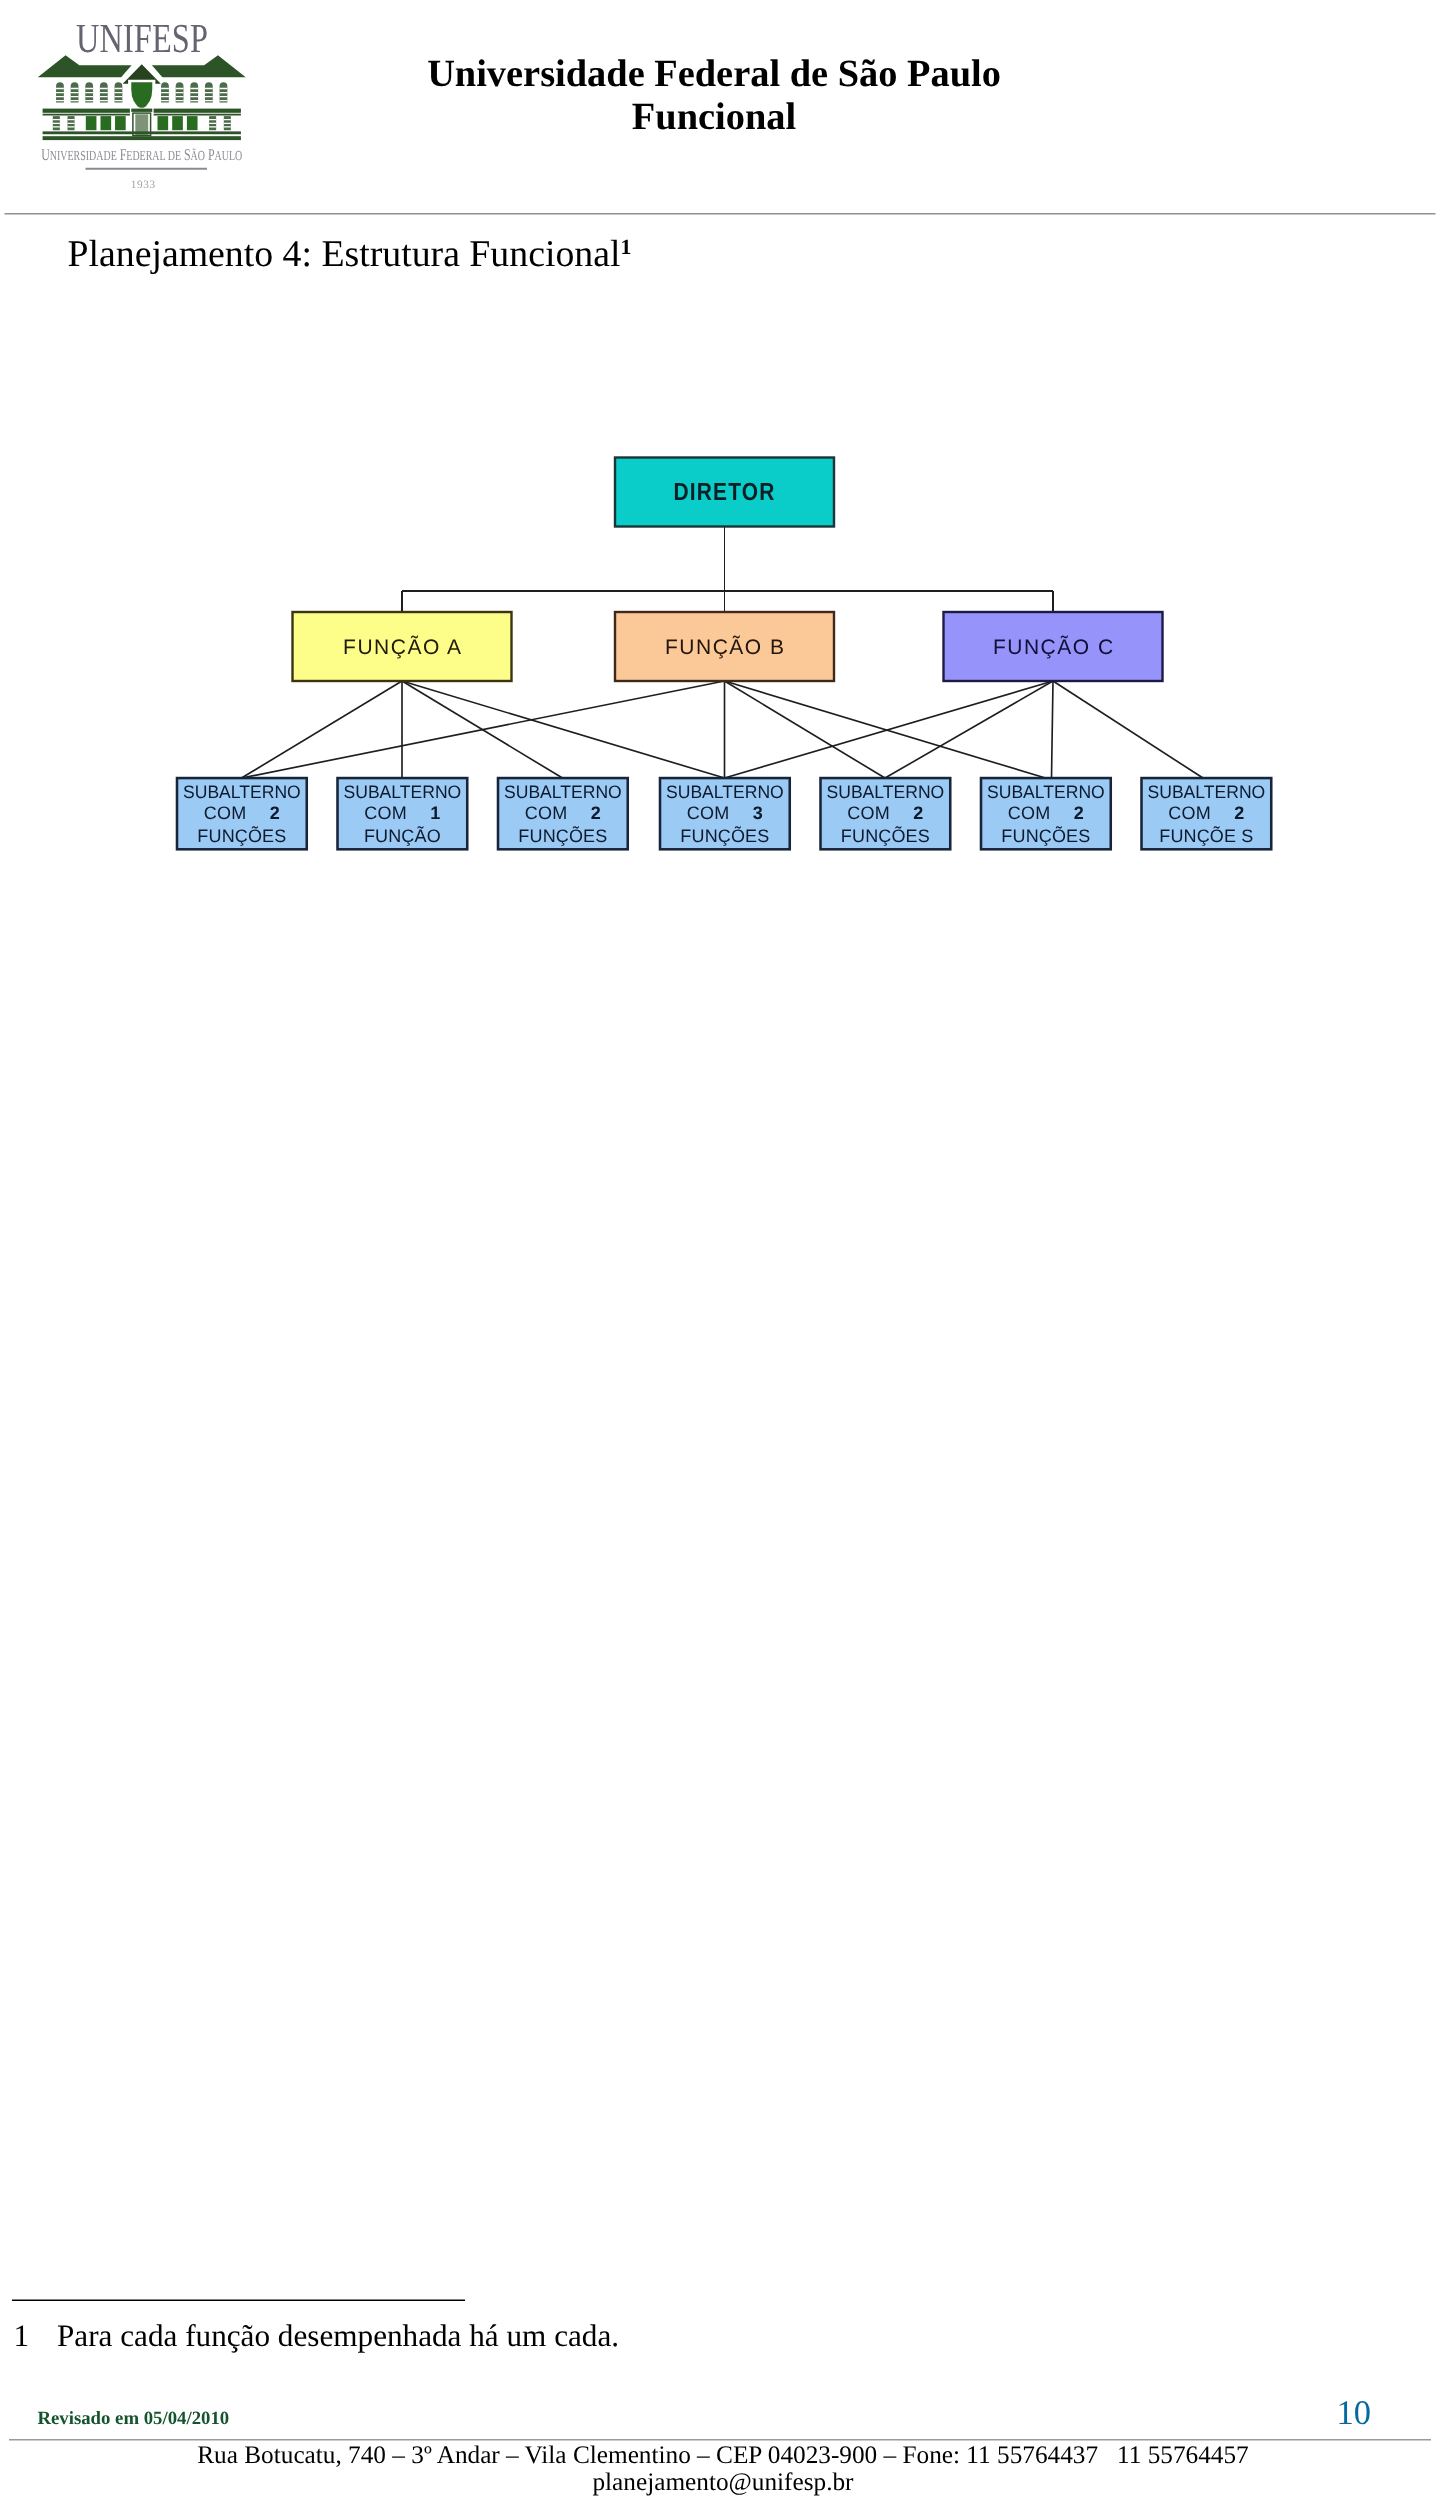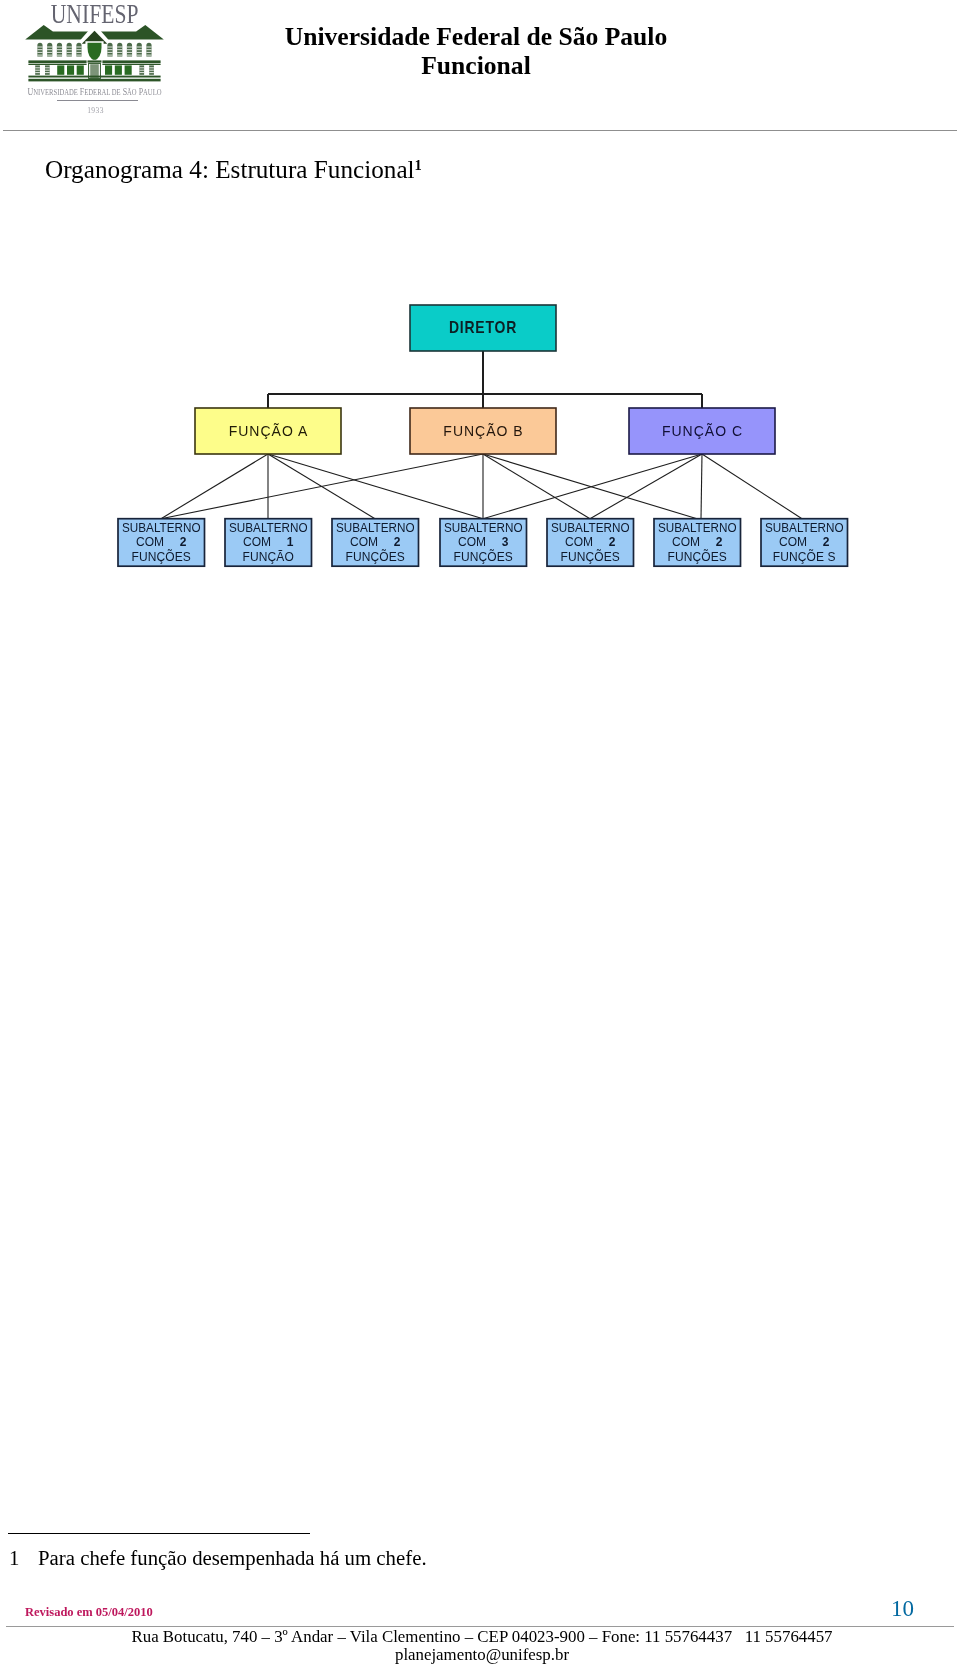--- a/index.html
+++ b/index.html
@@ -5,37 +5,37 @@
 <style>
   html,body{margin:0;padding:0;}
   body{
     width:960px;height:1667px;background:#ffffff;
     font-family:"Liberation Serif", serif;
     position:relative;overflow:hidden;
     -webkit-font-smoothing:antialiased;
   }
   .page{position:absolute;left:0;top:0;width:960px;height:1667px;}
   
-  #header{position:absolute;left:0;top:4px;width:928px;height:127px;border-radius:29px;}
+  #header{position:absolute;left:0;top:16px;width:928px;height:127px;border-radius:29px;}
   #logo{position:absolute;left:0px;top:-3px;width:180px;height:130px;}
   #header-text{position:absolute;left:246px;top:18px;width:460px;text-align:center;
      font-family:"Liberation Serif",serif;font-weight:bold;font-size:25.6px;line-height:29.3px;color:#000;}
   #header-rule{position:absolute;left:3px;top:126px;width:954px;height:0;border-top:1.3px solid #8f8f8f;}
   
   #doc-title{position:absolute;left:45px;top:156px;font-size:25.2px;color:#000;white-space:nowrap;}
   #doc-title b{font-weight:normal;}
   #doc-title sup{font-size:14.5px;vertical-align:super;font-weight:bold;position:relative;top:1px;}
   
   #chart{position:absolute;left:0;top:0;width:960px;height:1667px;}
   
   #fn-rule{position:absolute;left:8px;top:1533px;width:302px;height:0;border-top:1.7px solid #000;}
   #footnote{position:absolute;left:9px;top:1546px;font-size:20.8px;color:#000;}
   #footnote .num{display:inline-block;width:29px;}
   
-  #revisado{position:absolute;left:25px;top:1605px;font-size:12.5px;font-weight:bold;color:#be185d;}
+  #revisado{position:absolute;left:25px;top:1605px;font-size:12.5px;font-weight:bold;color:#14532d;}
   #pageno{position:absolute;left:891px;top:1596px;font-size:23px;color:#0369a1;}
   #footer-rule{position:absolute;left:6px;top:1626px;width:948px;height:0;border-top:1.2px solid #9a9a9a;}
   #footer-text{position:absolute;left:0;top:1628px;width:964px;text-align:center;font-size:16.85px;color:#000;line-height:17.8px;}
 </style>
 </head>
 <body>
 
 <div class="page">
 
   <div id="header">
@@ -106,21 +106,21 @@
       <line x1="57" y1="99.5" x2="138" y2="99.5" stroke="#8a8a92" stroke-width="1.2"></line>
       <text x="95.5" y="112" text-anchor="middle" font-family="'Liberation Serif',serif" font-size="7.5" fill="#a0a0a8" letter-spacing="0.4">1933</text>
     </svg>
     <div id="header-text">
       <div>Universidade Federal de São Paulo</div>
       <div>Funcional</div>
     </div>
     <div id="header-rule"></div>
   </div>
 
-  <div id="doc-title"><span>Organograma 4: </span><b>Estrutura Funcional</b><sup>1</sup></div>
+  <div id="doc-title"><span>Planejamento 4: </span><b>Estrutura Funcional</b><sup>1</sup></div>
 
   <svg id="chart" viewBox="0 0 960 1667" xmlns="http://www.w3.org/2000/svg">
     <g id="chart-connectors">
         <path d="M483 351 V394" stroke="#1e1e1e" stroke-width="1.3" fill="none" shape-rendering="crispEdges"></path>
         <path d="M268 394 H702" stroke="#1e1e1e" stroke-width="1.3" fill="none" shape-rendering="crispEdges"></path>
         <path d="M268 394 V408" stroke="#1e1e1e" stroke-width="1.3" fill="none" shape-rendering="crispEdges"></path>
         <path d="M483 394 V408" stroke="#1e1e1e" stroke-width="1.3" fill="none" shape-rendering="crispEdges"></path>
         <path d="M702 394 V408" stroke="#1e1e1e" stroke-width="1.3" fill="none" shape-rendering="crispEdges"></path>
         <line x1="268" y1="454" x2="161" y2="518.7" stroke="#1e1e1e" stroke-width="1.1"></line>
         <line x1="268" y1="454" x2="268" y2="518.7" stroke="#1e1e1e" stroke-width="1.1"></line>
@@ -190,21 +190,21 @@
         </g>
         <g>
           <rect x="761" y="518.7" width="86.5" height="47.5" fill="#9bcaf5" stroke="#18243a" stroke-width="1.7"></rect>
           <text x="804.25" y="531.8000000000001" text-anchor="middle" fill="#0e1a2e" font-family="'Liberation Sans',sans-serif" font-size="12" textLength="78.5" lengthAdjust="spacingAndGlyphs">SUBALTERNO</text>
           <text x="804.25" y="546" text-anchor="middle" fill="#0e1a2e" font-family="'Liberation Sans',sans-serif" font-size="12" letter-spacing="0.1">COM<tspan font-weight="bold">   2</tspan></text>
           <text x="804.25" y="561.3000000000001" text-anchor="middle" fill="#0e1a2e" font-family="'Liberation Sans',sans-serif" font-size="12" letter-spacing="0.1">FUNÇÕE S</text>
         </g>
       </g>
   </svg>
   <div id="fn-rule"></div>
-  <div id="footnote"><span class="num">1</span><span>Para chefe função desempenhada há um chefe.</span></div>
+  <div id="footnote"><span class="num">1</span><span>Para cada função desempenhada há um cada.</span></div>
 
   <div id="revisado">Revisado em 05/04/2010</div>
   <div id="pageno">10</div>
   <div id="footer-rule"></div>
   <div id="footer-text">
     <div>Rua Botucatu, 740 – 3º Andar – Vila Clementino – CEP 04023-900 – Fone: 11 55764437 &nbsp; 11 55764457</div>
     <div>planejamento@unifesp.br</div>
   </div>
 
 </div>

